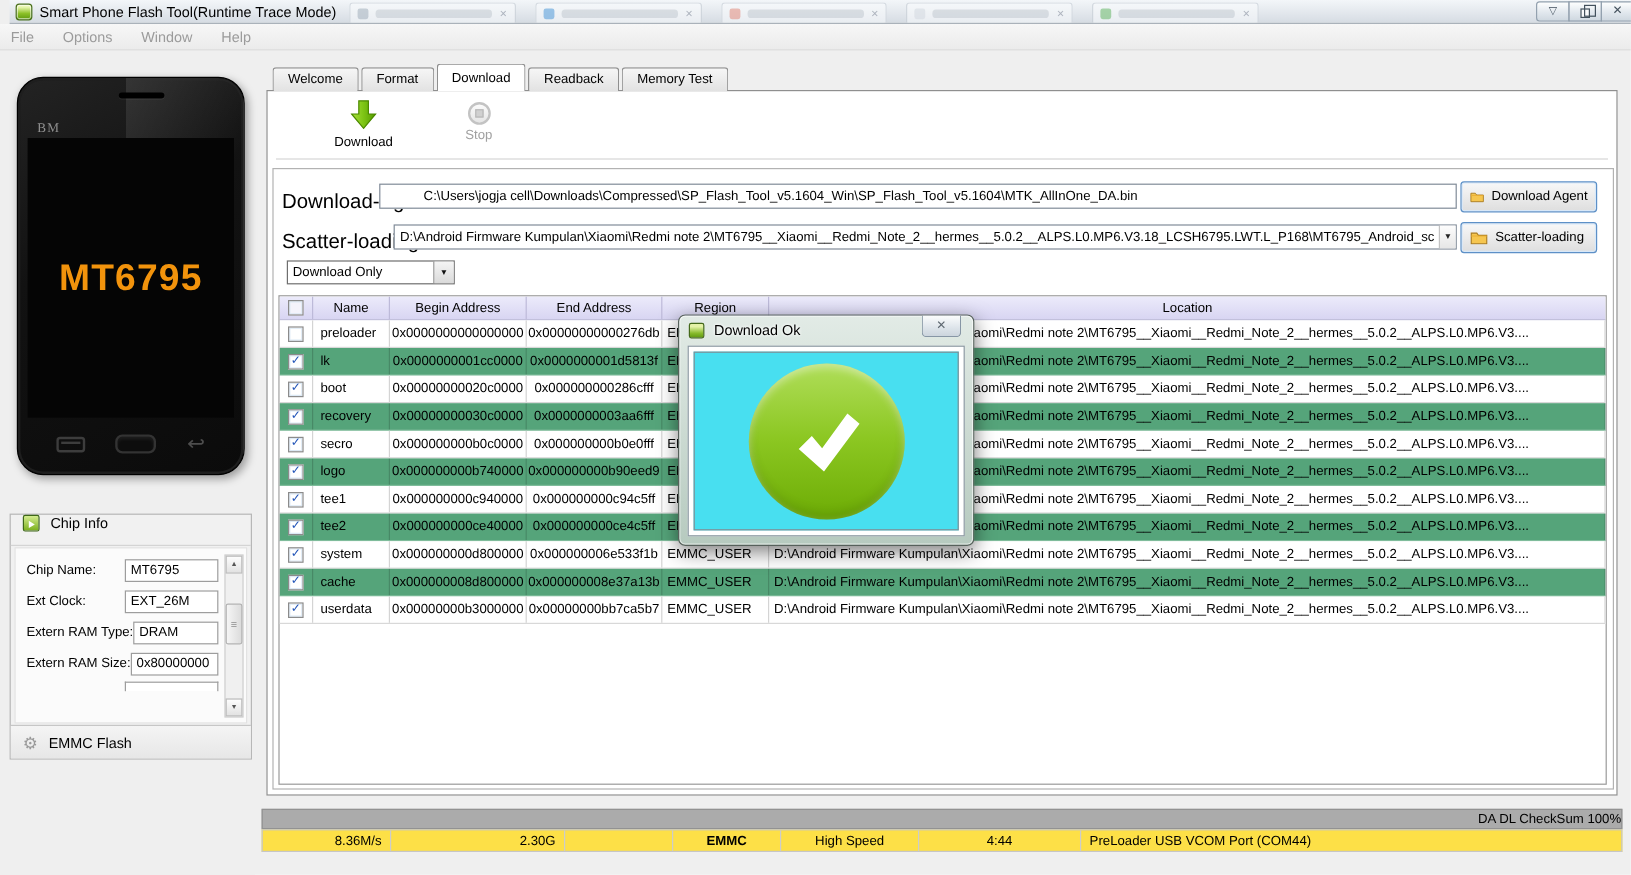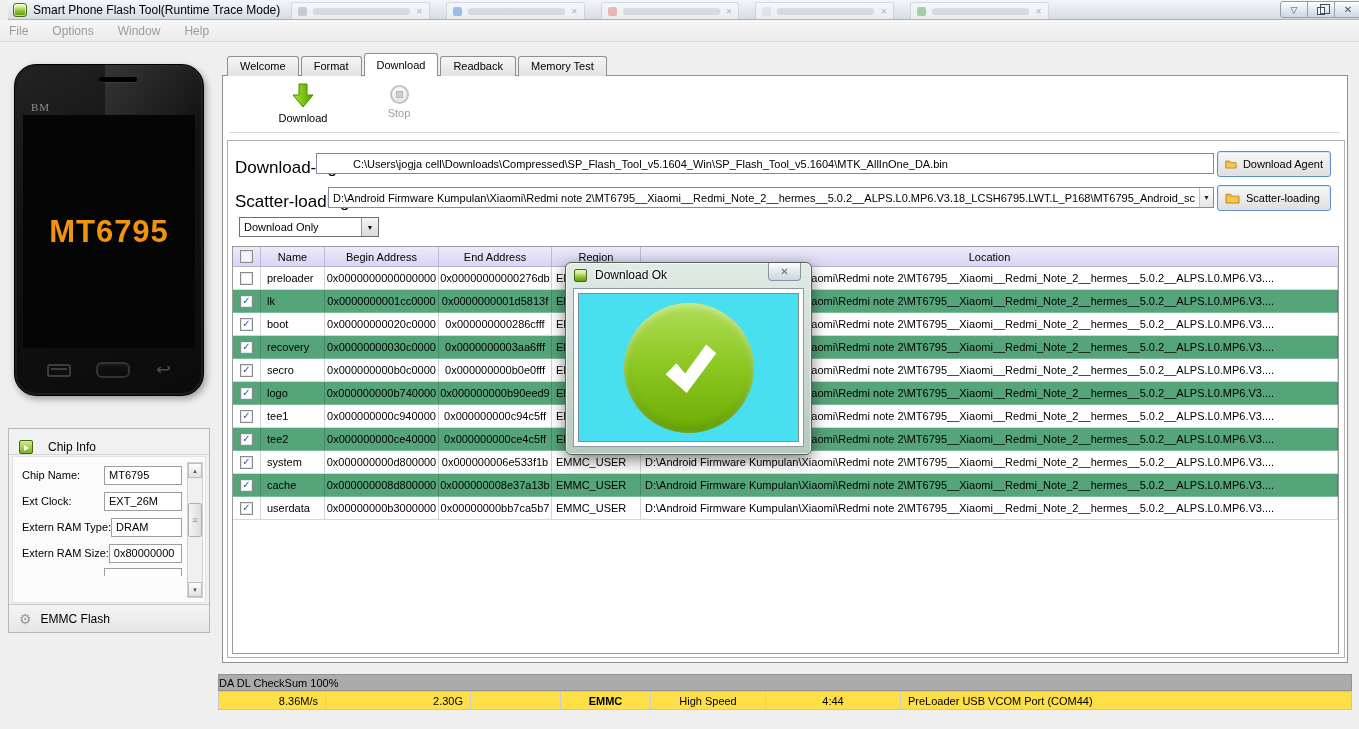--- a/index.html
+++ b/index.html
@@ -35,21 +35,21 @@
 .screen{position:absolute;left:8px;top:50px;right:8px;height:233px;background:#050505;display:flex;align-items:center;justify-content:center}
 .chipname{color:#f2930c;font-weight:bold;font-size:31px;letter-spacing:1px}
 .phone-btns{position:absolute;left:0;right:0;bottom:16px;display:flex;justify-content:space-between;align-items:center;padding:0 32px}
 .pb-menu{width:24px;height:13px;border:2px solid #3d3d3d;border-radius:3px;position:relative}
 .pb-menu::before{content:"";position:absolute;left:2px;right:2px;top:2px;border-top:2px solid #3d3d3d}
 .pb-home{width:34px;height:16px;border:2px solid #333;border-radius:6px;background:#0d0d0d;box-shadow:inset 0 2px 3px rgba(255,255,255,.07)}
 .pb-back{color:#4d4d4d;font-size:18px;line-height:1;transform:scaleY(.9)}
 
 
 .chip-panel{position:absolute;left:8px;top:428px;width:202px;height:205px;background:#f1f1f1;border:1px solid #b7b7b7}
-.chip-header{position:absolute;left:0;top:0;right:0;height:26px;display:flex;align-items:flex-end;gap:15px;padding-left:10px;border-bottom:1px solid #d4d4d4}
+.chip-header{position:absolute;left:0;top:0;right:0;height:26px;display:flex;align-items:flex-start;gap:9px;padding-left:10px;border-bottom:1px solid #d4d4d4}
 .chip-icon{width:14px;height:14px;border:1px solid #3e671a;border-radius:2px;background:linear-gradient(#d3ec8e,#7cb01f);position:relative}
 .chip-icon::after{content:"";position:absolute;left:4px;top:4px;width:0;height:0;border-left:5px solid #fff;border-top:3px solid transparent;border-bottom:3px solid transparent}
 .chip-title{font-size:12px}
 .chip-body{position:absolute;left:3px;top:27px;right:3px;bottom:29px;background:#fbfbfb;border:1px solid #e2e2e2;overflow:hidden}
 .chip-fields{position:absolute;left:0;top:5px;right:20px}
 .chip-row{display:flex;align-items:center;height:26px;padding-left:9px}
 .chip-label{flex:1;font-size:11px;white-space:nowrap}
 .chip-value{width:78px;height:19px;background:#fff;border:1px solid #9d9d9d;font-size:11px;display:flex;align-items:center;padding-left:4px;margin-right:3px;white-space:nowrap;overflow:hidden}
 .chip-partial{margin:2px 3px 0 auto;width:78px;height:8px;border:1px solid #9d9d9d;border-bottom:none;background:#fff}
 .chip-scroll{position:absolute;right:2px;top:5px;width:16px;height:136px;background:#f0f0f0;border:1px solid #cfcfcf}
@@ -101,21 +101,21 @@
 .dialog{position:absolute;left:565px;top:262px;width:247px;height:193px;z-index:40;border-radius:6px;background:linear-gradient(#e2ebe6,#b6cabf);border:1px solid #56615b;box-shadow:0 5px 16px rgba(0,0,0,.5),inset 0 0 0 1px rgba(255,255,255,.6)}
 .dlg-titlebar{position:absolute;left:8px;top:5px;display:flex;align-items:center;gap:8px}
 .dlg-icon{width:13px;height:13px;border:1px solid #44691a;border-radius:2px;background:linear-gradient(#e4f2a7 20%,#86ba2b 70%,#639c13)}
 .dlg-title-text{font-size:12px;text-shadow:0 0 3px #fff,0 0 3px #fff;white-space:nowrap}
 .dlg-close{position:absolute;right:10px;top:0;width:33px;height:18px;border:1px solid #8796a5;border-top:none;border-radius:0 0 4px 4px;background:linear-gradient(#fcfdfd,#dde4ea 60%,#ccd5dd);display:flex;align-items:center;justify-content:center;font-size:10px;color:#5d6770}
 .dlg-body{position:absolute;left:7px;right:7px;top:25px;bottom:7px;background:#fff;border:1px solid #8a98a0}
 .dlg-cyan{position:absolute;left:4px;right:4px;top:4px;bottom:4px;background:#48dff0;border:1px solid #7f8f96;display:flex;align-items:center;justify-content:center}
 .ok-circle{width:130px;height:130px;border-radius:50%;background:linear-gradient(#addc55 4%,#8cc722 48%,#6fae07 96%);box-shadow:inset 0 3px 7px rgba(255,255,255,.45),inset 0 -5px 9px rgba(0,0,0,.12);display:flex;align-items:center;justify-content:center}
 
 
-.progress{position:absolute;left:218px;top:674px;width:1134px;height:17px;background:#ababab;border:1px solid #929292;display:flex;align-items:center;justify-content:flex-start;font-size:11px}
+.progress{position:absolute;left:218px;top:674px;width:1134px;height:17px;background:#ababab;border:1px solid #929292;display:flex;align-items:center;justify-content:flex-end;font-size:11px}
 .statusbar{position:absolute;left:218px;top:691px;width:1134px;height:19px;background:#fde047;border:1px solid #c6c6c6;display:flex}
 .sb{display:flex;align-items:center;border-right:1px solid #cccccc;padding:0 7px;font-size:11px;white-space:nowrap;overflow:hidden}
 .sb1{width:107px;justify-content:flex-end}
 .sb2{width:145px;justify-content:flex-end}
 .sb3{width:90px}
 .sb4{width:90px;justify-content:center;font-weight:bold}
 .sb5{width:115px;justify-content:center}
 .sb6{width:135px;justify-content:center}
 .sb7{flex:1;border-right:none}
 </style>

